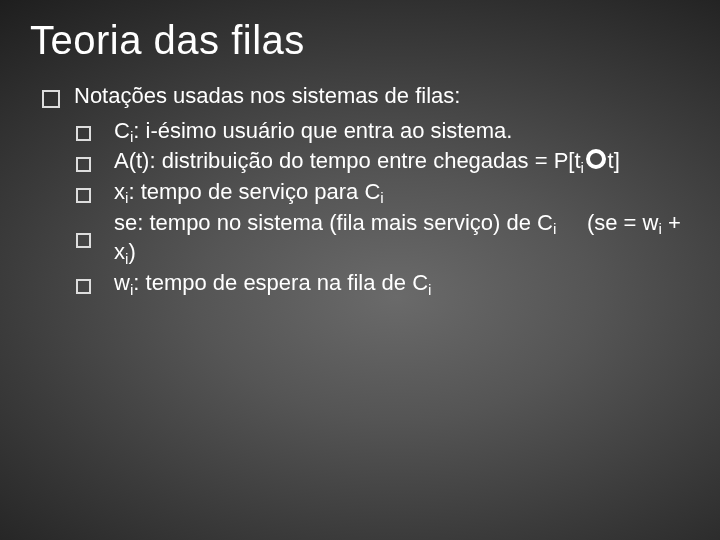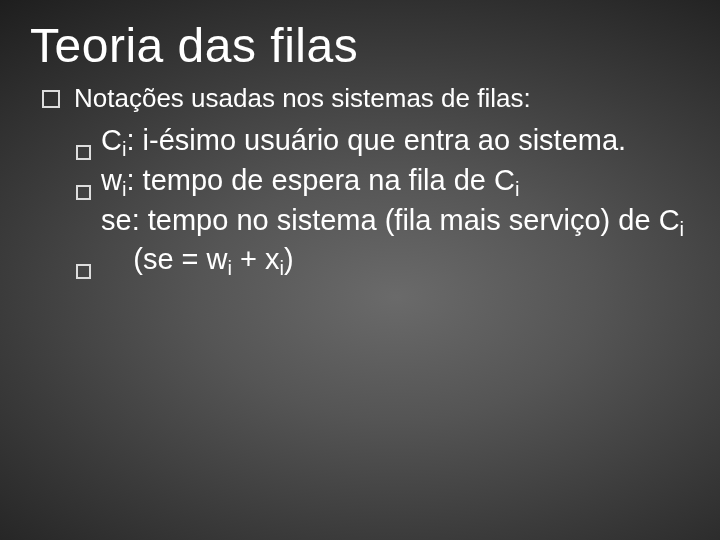--- a/index.html
+++ b/index.html
@@ -20,56 +20,57 @@
                 #555 25%,
                 #3b3b3b 50%,
                 #222 75%,
                 #0a0a0a 100%);
     box-sizing: border-box;
   }
   .title {
     position: absolute;
     left: 30px;
     top: 18px;
-    font-size: 48px;
+    font-size: 40px;
     color: #fff;
     font-weight: 400;
     letter-spacing: 0.5px;
   }
   .body {
     position: absolute;
     left: 42px;
     top: 82px;
     right: 30px;
     color: #fff;
   }
   .lvl1 {
     display: flex;
     align-items: flex-start;
-    font-size: 26px;
+    font-size: 22px;
     line-height: 1.25;
     margin-bottom: 6px;
   }
   .lvl1 .bullet {
     width: 14px;
     height: 14px;
     border: 2px solid #ddd;
     margin-top: 8px;
     margin-right: 14px;
     flex: 0 0 auto;
   }
   .lvl2-wrap {
     margin-left: 34px;
   }
   .lvl2 {
     display: flex;
-    align-items: flex-end;
-    font-size: 29px;
+    align-items: center;
+    font-size: 22px;
     line-height: 1.35;
     margin-bottom: 1px;
+    gap: 13px;
   }
   .lvl2 .bullet {
     width: 11px;
     height: 11px;
     border: 2px solid #ddd;
     margin-top: 7px;
     margin-right: 10px;
     flex: 0 0 auto;
   }
   .lvl2 .txt { flex: 1 1 auto; }
@@ -104,22 +105,30 @@
       <span>Notações usadas nos sistemas de filas:</span>
     </div>
 
     <div class="lvl2-wrap">
         <div class="lvl2">
           <span class="bullet"></span>
           <span class="txt">C<sub>i</sub>: i-ésimo usuário que entra ao sistema.</span>
         </div>
         <div class="lvl2">
           <span class="bullet"></span>
-          <span class="txt">w<sub>i</sub>: tempo de espera na fila de C<sub>i</sub></span>
+          <span class="txt">A(t): distribuição do tempo entre chegadas = P[t<sub>i</sub><span class="ring"></span>t]</span>
+        </div>
+        <div class="lvl2">
+          <span class="bullet"></span>
+          <span class="txt">x<sub>i</sub>: tempo de serviço para C<sub>i</sub></span>
         </div>
         <div class="lvl2">
           <span class="bullet"></span>
           <span class="txt">se: tempo no sistema (fila mais serviço) de C<sub>i</sub> &nbsp;&nbsp;&nbsp;&nbsp;(se = w<sub>i</sub> + x<sub>i</sub>)</span>
+        </div>
+        <div class="lvl2">
+          <span class="bullet"></span>
+          <span class="txt">w<sub>i</sub>: tempo de espera na fila de C<sub>i</sub></span>
         </div>
       </div>
 
   </div>
 </div>
 
 </body></html>

